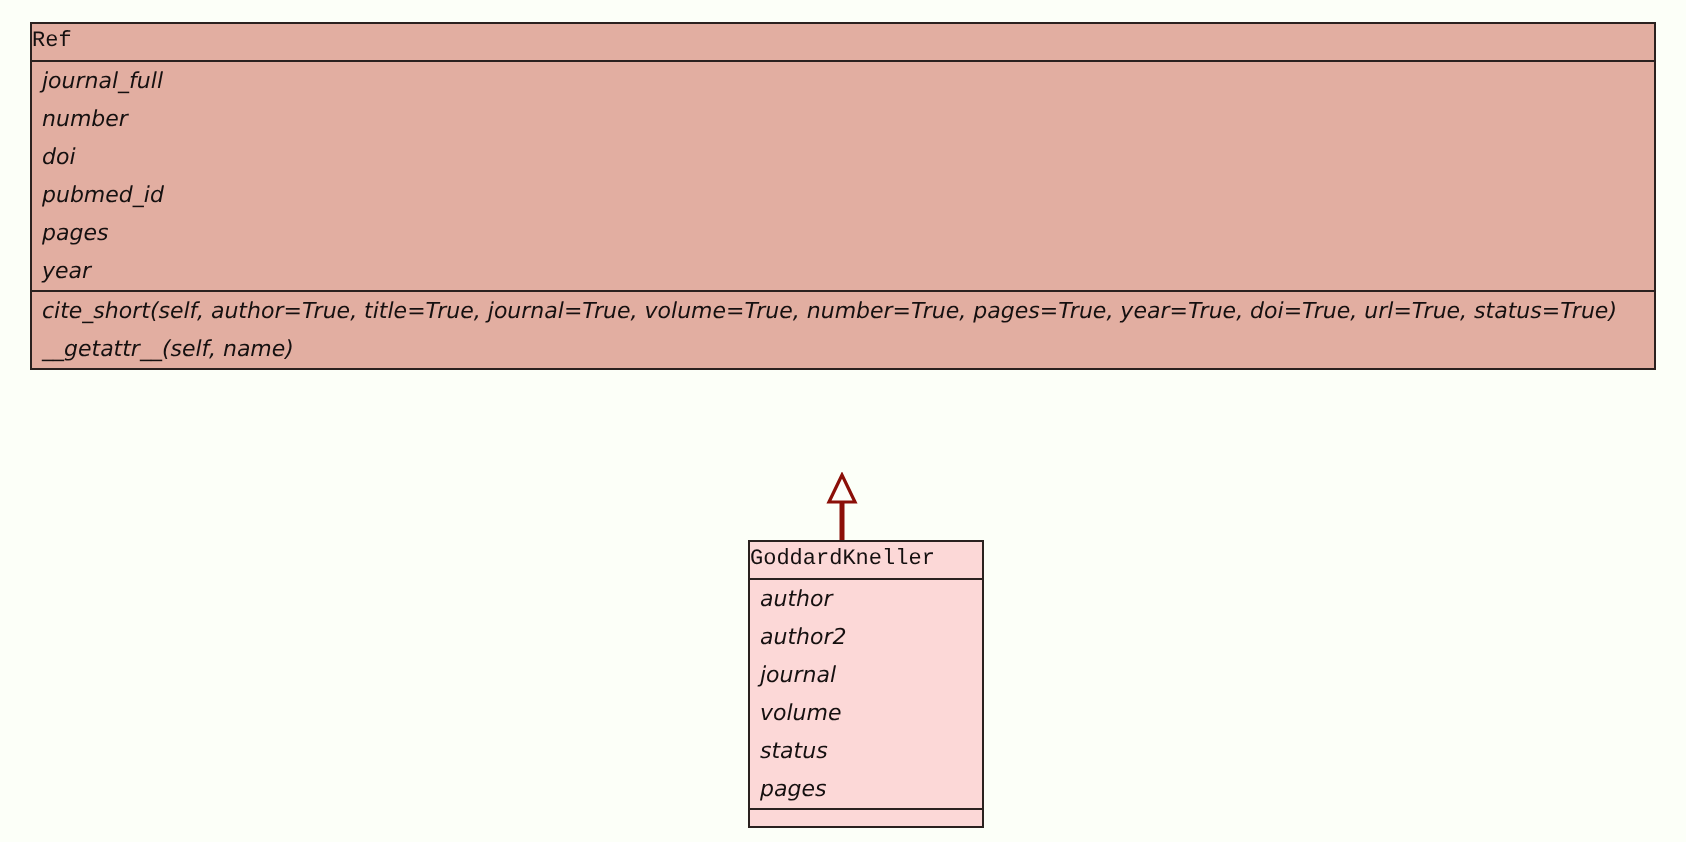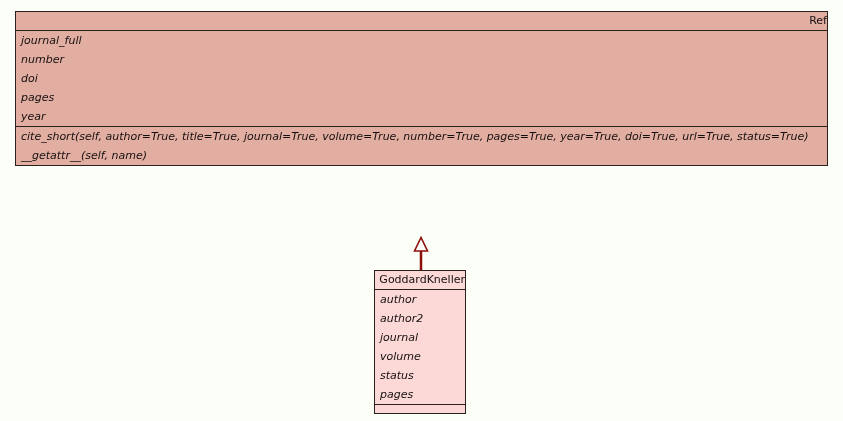--- a/index.html
+++ b/index.html
@@ -27,30 +27,31 @@
   }
   .uml-class.ref {
     left: 15px;
     top: 11px;
     width: 813px;
     background: #e2aea1;
   }
   .uml-class.goddard {
     left: 374px;
     top: 270px;
-    width: 92px;
+    width: 118px;
     background: #fcd8d7;
   }
   .uml-title {
     height: 18px;
     line-height: 18px;
-    text-align: right;
+    text-align: left;
     border-bottom: 1.5px solid #2a211f;
     white-space: nowrap;
     overflow: hidden;
+    font-family: Liberation Mono, monospace;
   }
   .uml-attrs .row,
   .uml-methods .row {
     height: 19px;
     line-height: 19px;
     padding-left: 5px;
     white-space: nowrap;
     overflow: hidden;
     font-style: italic;
   }
@@ -77,20 +78,21 @@
     <div class="uml-title">Ref</div>
     <div class="uml-attrs">
 
         <div class="row">journal_full</div>
 
 
         <div class="row">number</div>
 
         <div class="row">doi</div>
 
+        <div class="row">pubmed_id</div>
 
 
         <div class="row">pages</div>
 
         <div class="row">year</div>
       </div>
     <div class="uml-methods">
 
         <div class="row">cite_short(self, author=True, title=True, journal=True, volume=True, number=True, pages=True, year=True, doi=True, url=True, status=True)</div>
 

